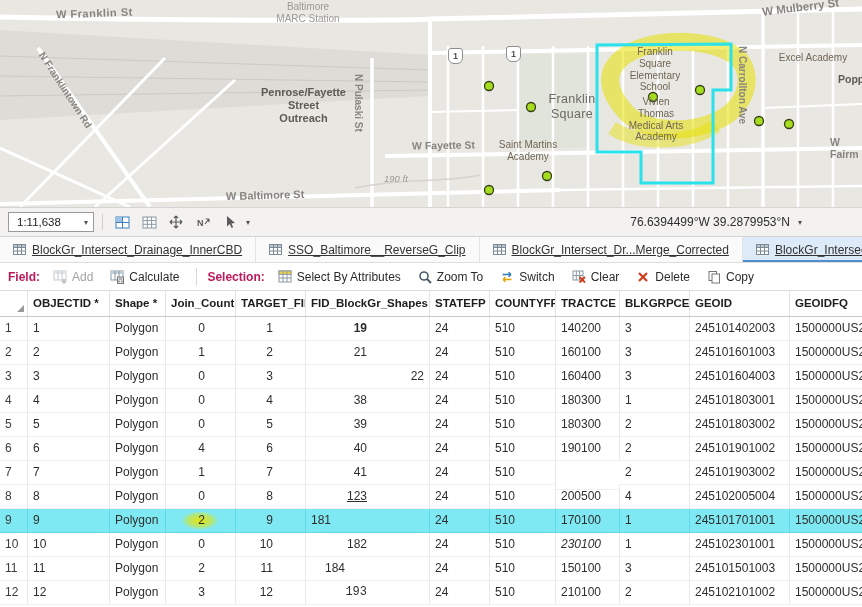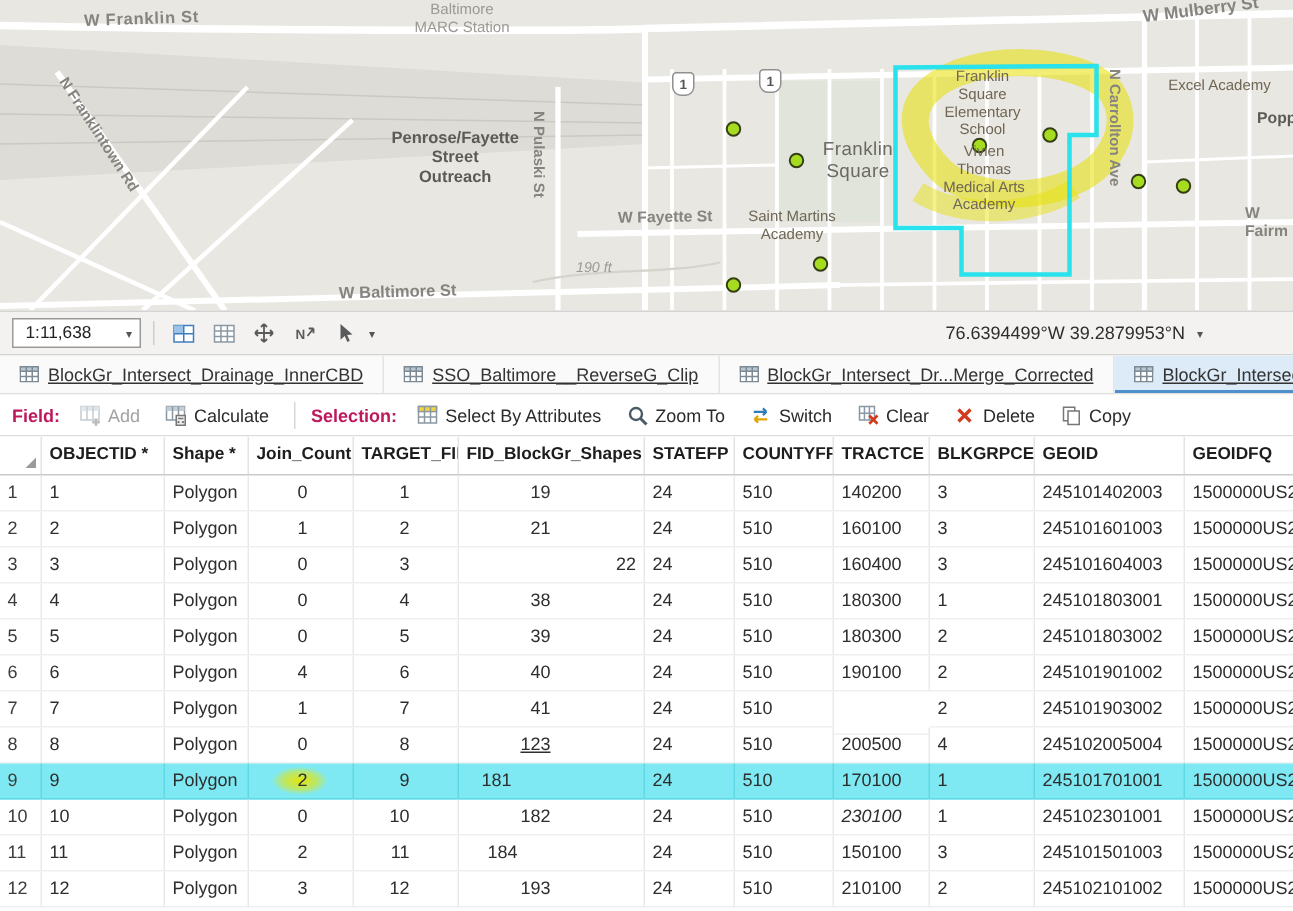--- a/index.html
+++ b/index.html
@@ -341,21 +341,21 @@
         <div class="th" style="width: 100px;">GEOID</div>
         <div class="th" style="width: 92px;">GEOIDFQ</div>
       </div>
     <div class="tbody">
         <div class="tr">
           <div class="td rownum" style="width: 28px;"><span class="cellval">1</span></div>
           <div class="td" style="width: 82px;"><span class="cellval">1</span></div>
           <div class="td" style="width: 56px;"><span class="cellval">Polygon</span></div>
           <div class="td" style="width: 70px; text-align: right; padding-right: 30px;"><span class="cellval">0</span></div>
           <div class="td" style="width: 70px; text-align: right; padding-right: 32px;"><span class="cellval">1</span></div>
-          <div class="td" style="width: 124px; text-align: right; padding-right: 62px;"><span class="cellval">19</span></div>
+          <div class="td" style="width: 124px; text-align: right; padding-right: 62px; font-weight: bold;"><span class="cellval">19</span></div>
           <div class="td" style="width: 60px;"><span class="cellval">24</span></div>
           <div class="td" style="width: 66px;"><span class="cellval">510</span></div>
           <div class="td" style="width: 64px;"><span class="cellval">140200</span></div>
           <div class="td" style="width: 70px;"><span class="cellval">3</span></div>
           <div class="td" style="width: 100px;"><span class="cellval">245101402003</span></div>
           <div class="td" style="width: 92px;"><span class="cellval">1500000US245101402003</span></div>
         </div>
         <div class="tr">
           <div class="td rownum" style="width: 28px;"><span class="cellval">2</span></div>
           <div class="td" style="width: 82px;"><span class="cellval">2</span></div>
@@ -453,21 +453,21 @@
           <div class="td" style="width: 70px;"><span class="cellval">4</span></div>
           <div class="td" style="width: 100px;"><span class="cellval">245102005004</span></div>
           <div class="td" style="width: 92px;"><span class="cellval">1500000US245102005004</span></div>
         </div>
         <div class="tr selected">
           <div class="td rownum" style="width: 28px;"><span class="cellval">9</span></div>
           <div class="td" style="width: 82px;"><span class="cellval">9</span></div>
           <div class="td" style="width: 56px;"><span class="cellval">Polygon</span></div>
           <div class="td" style="width: 70px; text-align: right; padding-right: 30px;"><span class="marker-blob"></span><span class="cellval">2</span></div>
           <div class="td" style="width: 70px; text-align: right; padding-right: 32px;"><span class="cellval">9</span></div>
-          <div class="td" style="width: 124px; text-align: center; padding-right: 78px;"><span class="cellval">181</span></div>
+          <div class="td" style="width: 124px; text-align: left; padding-right: 78px;"><span class="cellval">181</span></div>
           <div class="td" style="width: 60px;"><span class="cellval">24</span></div>
           <div class="td" style="width: 66px;"><span class="cellval">510</span></div>
           <div class="td" style="width: 64px;"><span class="cellval">170100</span></div>
           <div class="td" style="width: 70px;"><span class="cellval">1</span></div>
           <div class="td" style="width: 100px;"><span class="cellval">245101701001</span></div>
           <div class="td" style="width: 92px;"><span class="cellval">1500000US245101701001</span></div>
         </div>
         <div class="tr">
           <div class="td rownum" style="width: 28px;"><span class="cellval">10</span></div>
           <div class="td" style="width: 82px;"><span class="cellval">10</span></div>
@@ -495,21 +495,21 @@
           <div class="td" style="width: 70px;"><span class="cellval">3</span></div>
           <div class="td" style="width: 100px;"><span class="cellval">245101501003</span></div>
           <div class="td" style="width: 92px;"><span class="cellval">1500000US245101501003</span></div>
         </div>
         <div class="tr">
           <div class="td rownum" style="width: 28px;"><span class="cellval">12</span></div>
           <div class="td" style="width: 82px;"><span class="cellval">12</span></div>
           <div class="td" style="width: 56px;"><span class="cellval">Polygon</span></div>
           <div class="td" style="width: 70px; text-align: right; padding-right: 30px;"><span class="cellval">3</span></div>
           <div class="td" style="width: 70px; text-align: right; padding-right: 32px;"><span class="cellval">12</span></div>
-          <div class="td" style="width: 124px; text-align: right; padding-right: 62px;"><span class="cellval">193</span></div>
+          <div class="td" style="width: 124px; text-align: right; padding-right: 62px; font-family: Liberation Mono, monospace;"><span class="cellval">193</span></div>
           <div class="td" style="width: 60px;"><span class="cellval">24</span></div>
           <div class="td" style="width: 66px;"><span class="cellval">510</span></div>
           <div class="td" style="width: 64px;"><span class="cellval">210100</span></div>
           <div class="td" style="width: 70px;"><span class="cellval">2</span></div>
           <div class="td" style="width: 100px;"><span class="cellval">245102101002</span></div>
           <div class="td" style="width: 92px;"><span class="cellval">1500000US245102101002</span></div>
         </div>
       </div>
   </div>
 

